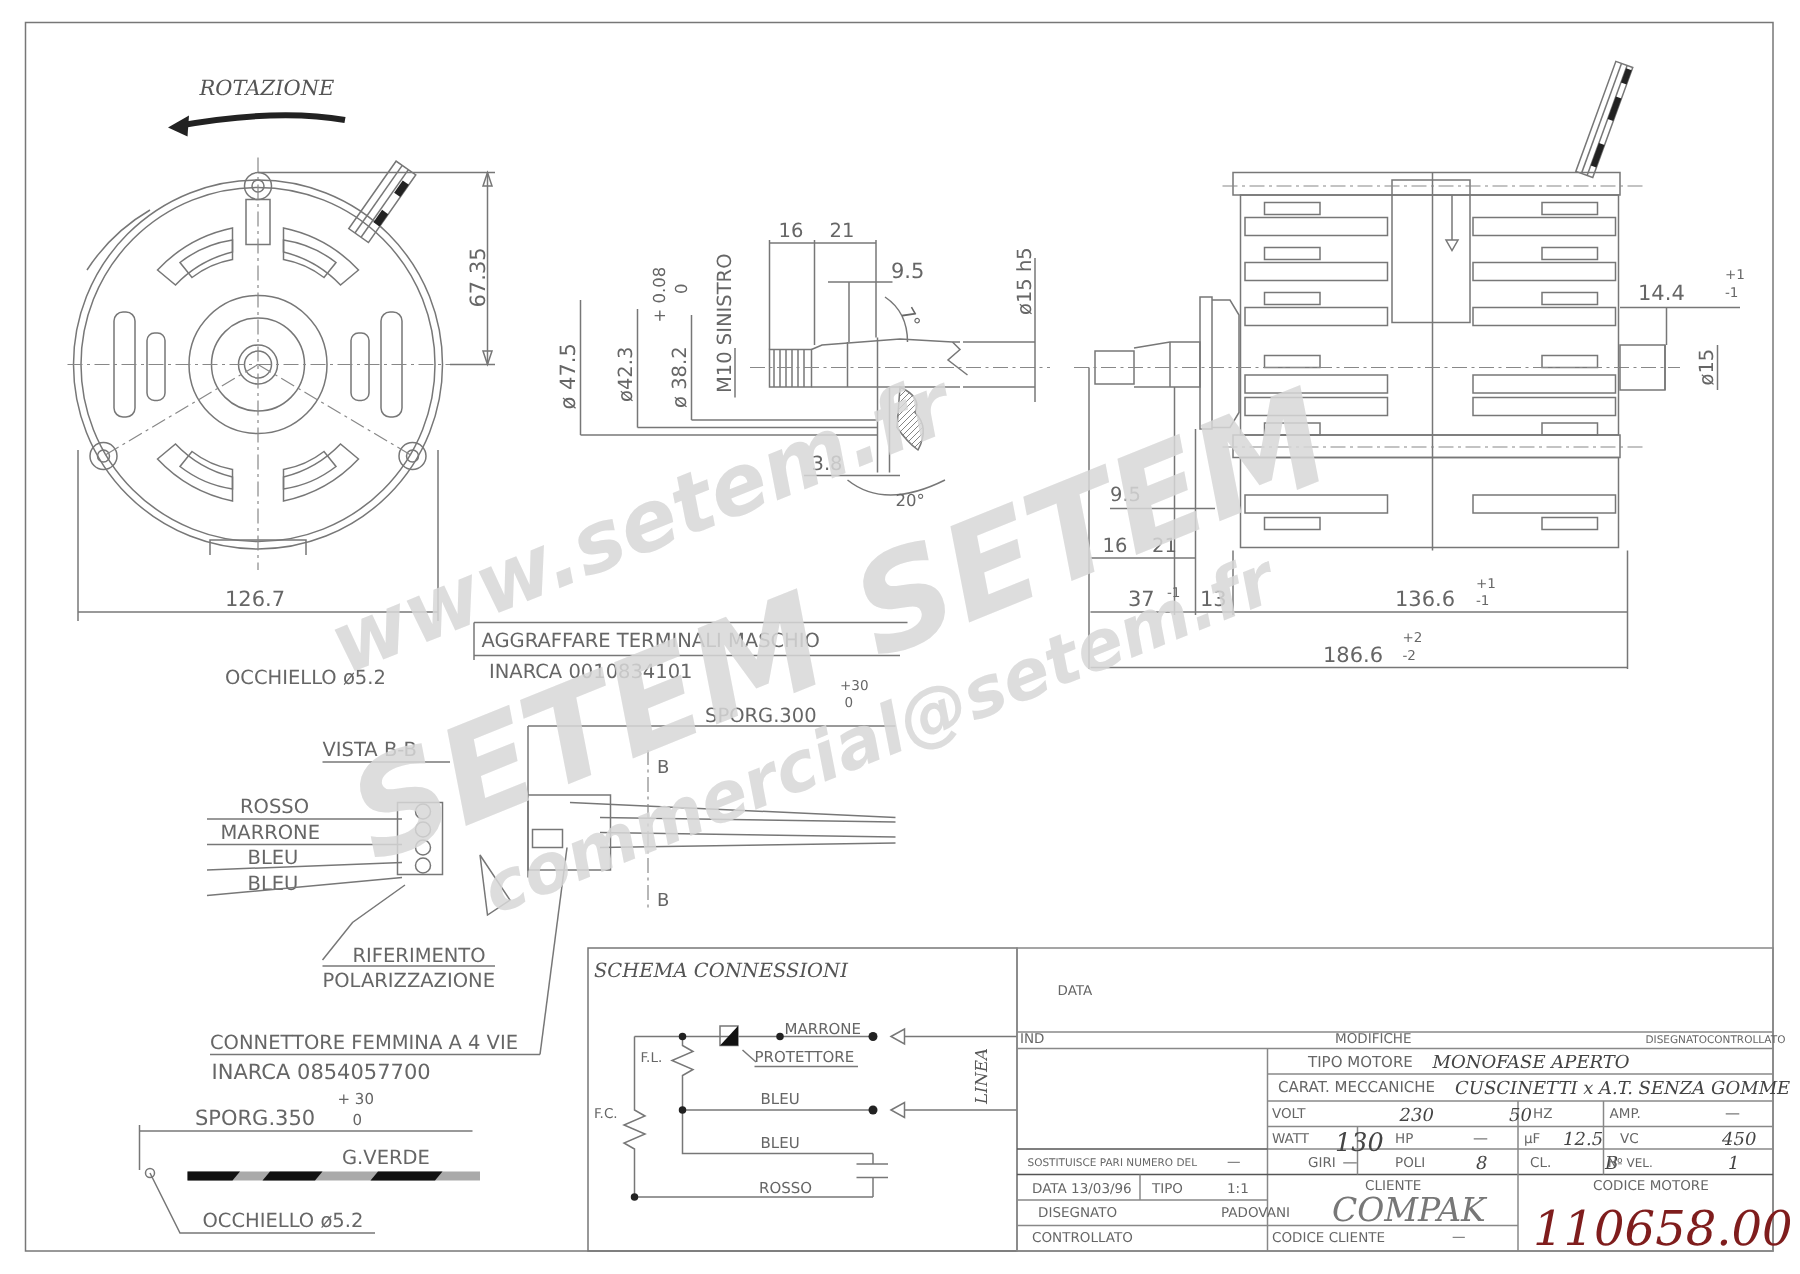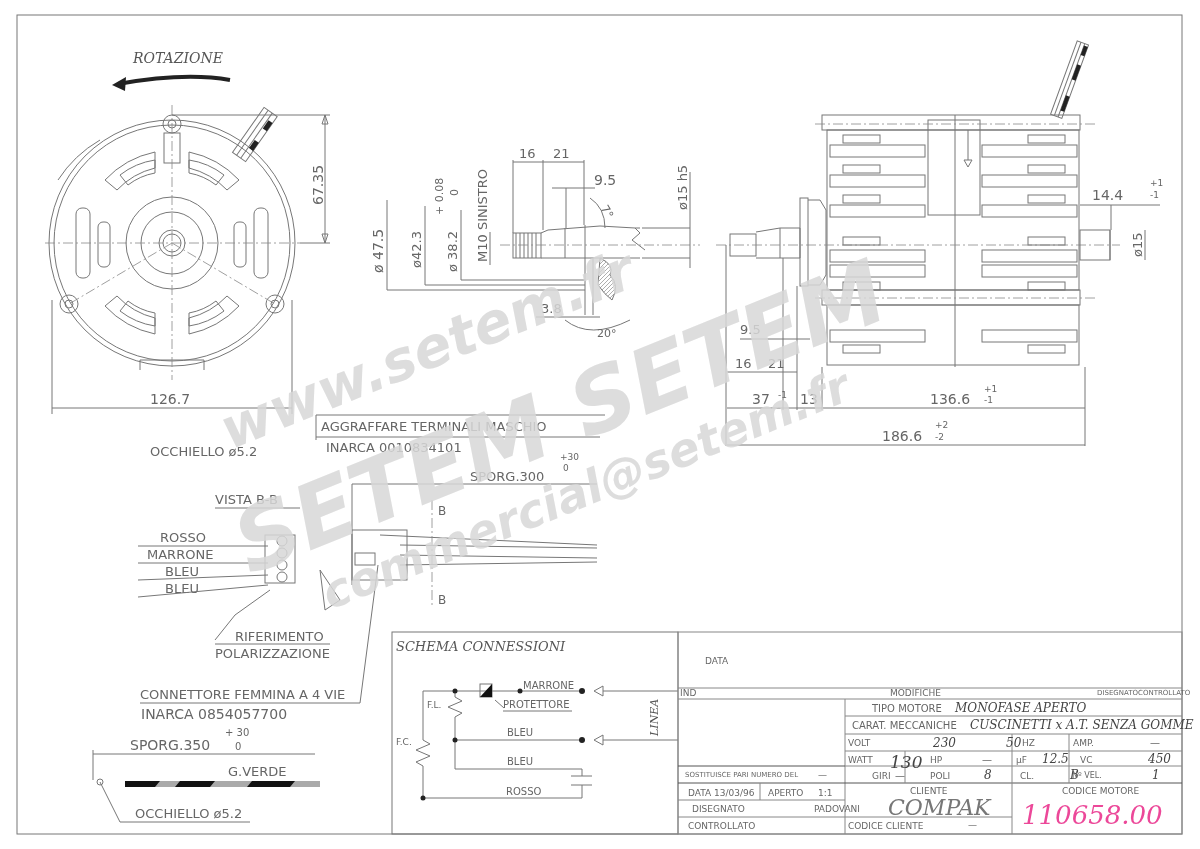--- a/index.html
+++ b/index.html
@@ -384,26 +384,26 @@
   <span class="tb" style="left:872px;top:771px;font-size:9px">GIRI</span>
   <span class="tb" style="left:895px;top:770px;font-size:10px">—</span>
   <span class="tb" style="left:930px;top:771px;font-size:9px">POLI</span>
   <span class="tbi" style="left:984px;top:768px;font-size:12px">8</span>
   <span class="tb" style="left:1020px;top:771px;font-size:9px">CL.</span>
   <span class="tbi" style="left:1070px;top:768px;font-size:12px">B</span>
   <span class="tb" style="left:1072px;top:771px;font-size:8px">Nº VEL.</span>
   <span class="tbi" style="left:1152px;top:768px;font-size:12px">1</span>
 
   <span class="tb" style="left:688px;top:788px;font-size:9px">DATA 13/03/96</span>
-  <span class="tb" style="left:768px;top:788px;font-size:9px">APERTO</span>
+  <span class="tb" style="left:768px;top:788px;font-size:9px">TIPO</span>
   <span class="tb" style="left:818px;top:788px;font-size:9px">1:1</span>
   <span class="tb" style="left:692px;top:804px;font-size:9px">DISEGNATO</span>
   <span class="tb" style="left:814px;top:804px;font-size:9px">PADOVANI</span>
   <span class="tb" style="left:688px;top:821px;font-size:9px">CONTROLLATO</span>
 
   <span class="tb" style="left:910px;top:786px;font-size:9px">CLIENTE</span>
   <span class="tbi" style="left:888px;top:795px;font-size:22px;color:#777">COMPAK</span>
   <span class="tb" style="left:848px;top:821px;font-size:9px">CODICE CLIENTE</span>
   <span class="tb" style="left:968px;top:820px;font-size:9px">—</span>
 
   <span class="tb" style="left:1062px;top:786px;font-size:9px">CODICE MOTORE</span>
-  <span class="tbi" style="left:1022px;top:800px;font-size:26px;color:#ec4899">110658.00</span>
+  <span class="tbi" style="left:1022px;top:800px;font-size:32px;color:#7f1d1d">110658.00</span>
 </div>
 
 </body></html>

